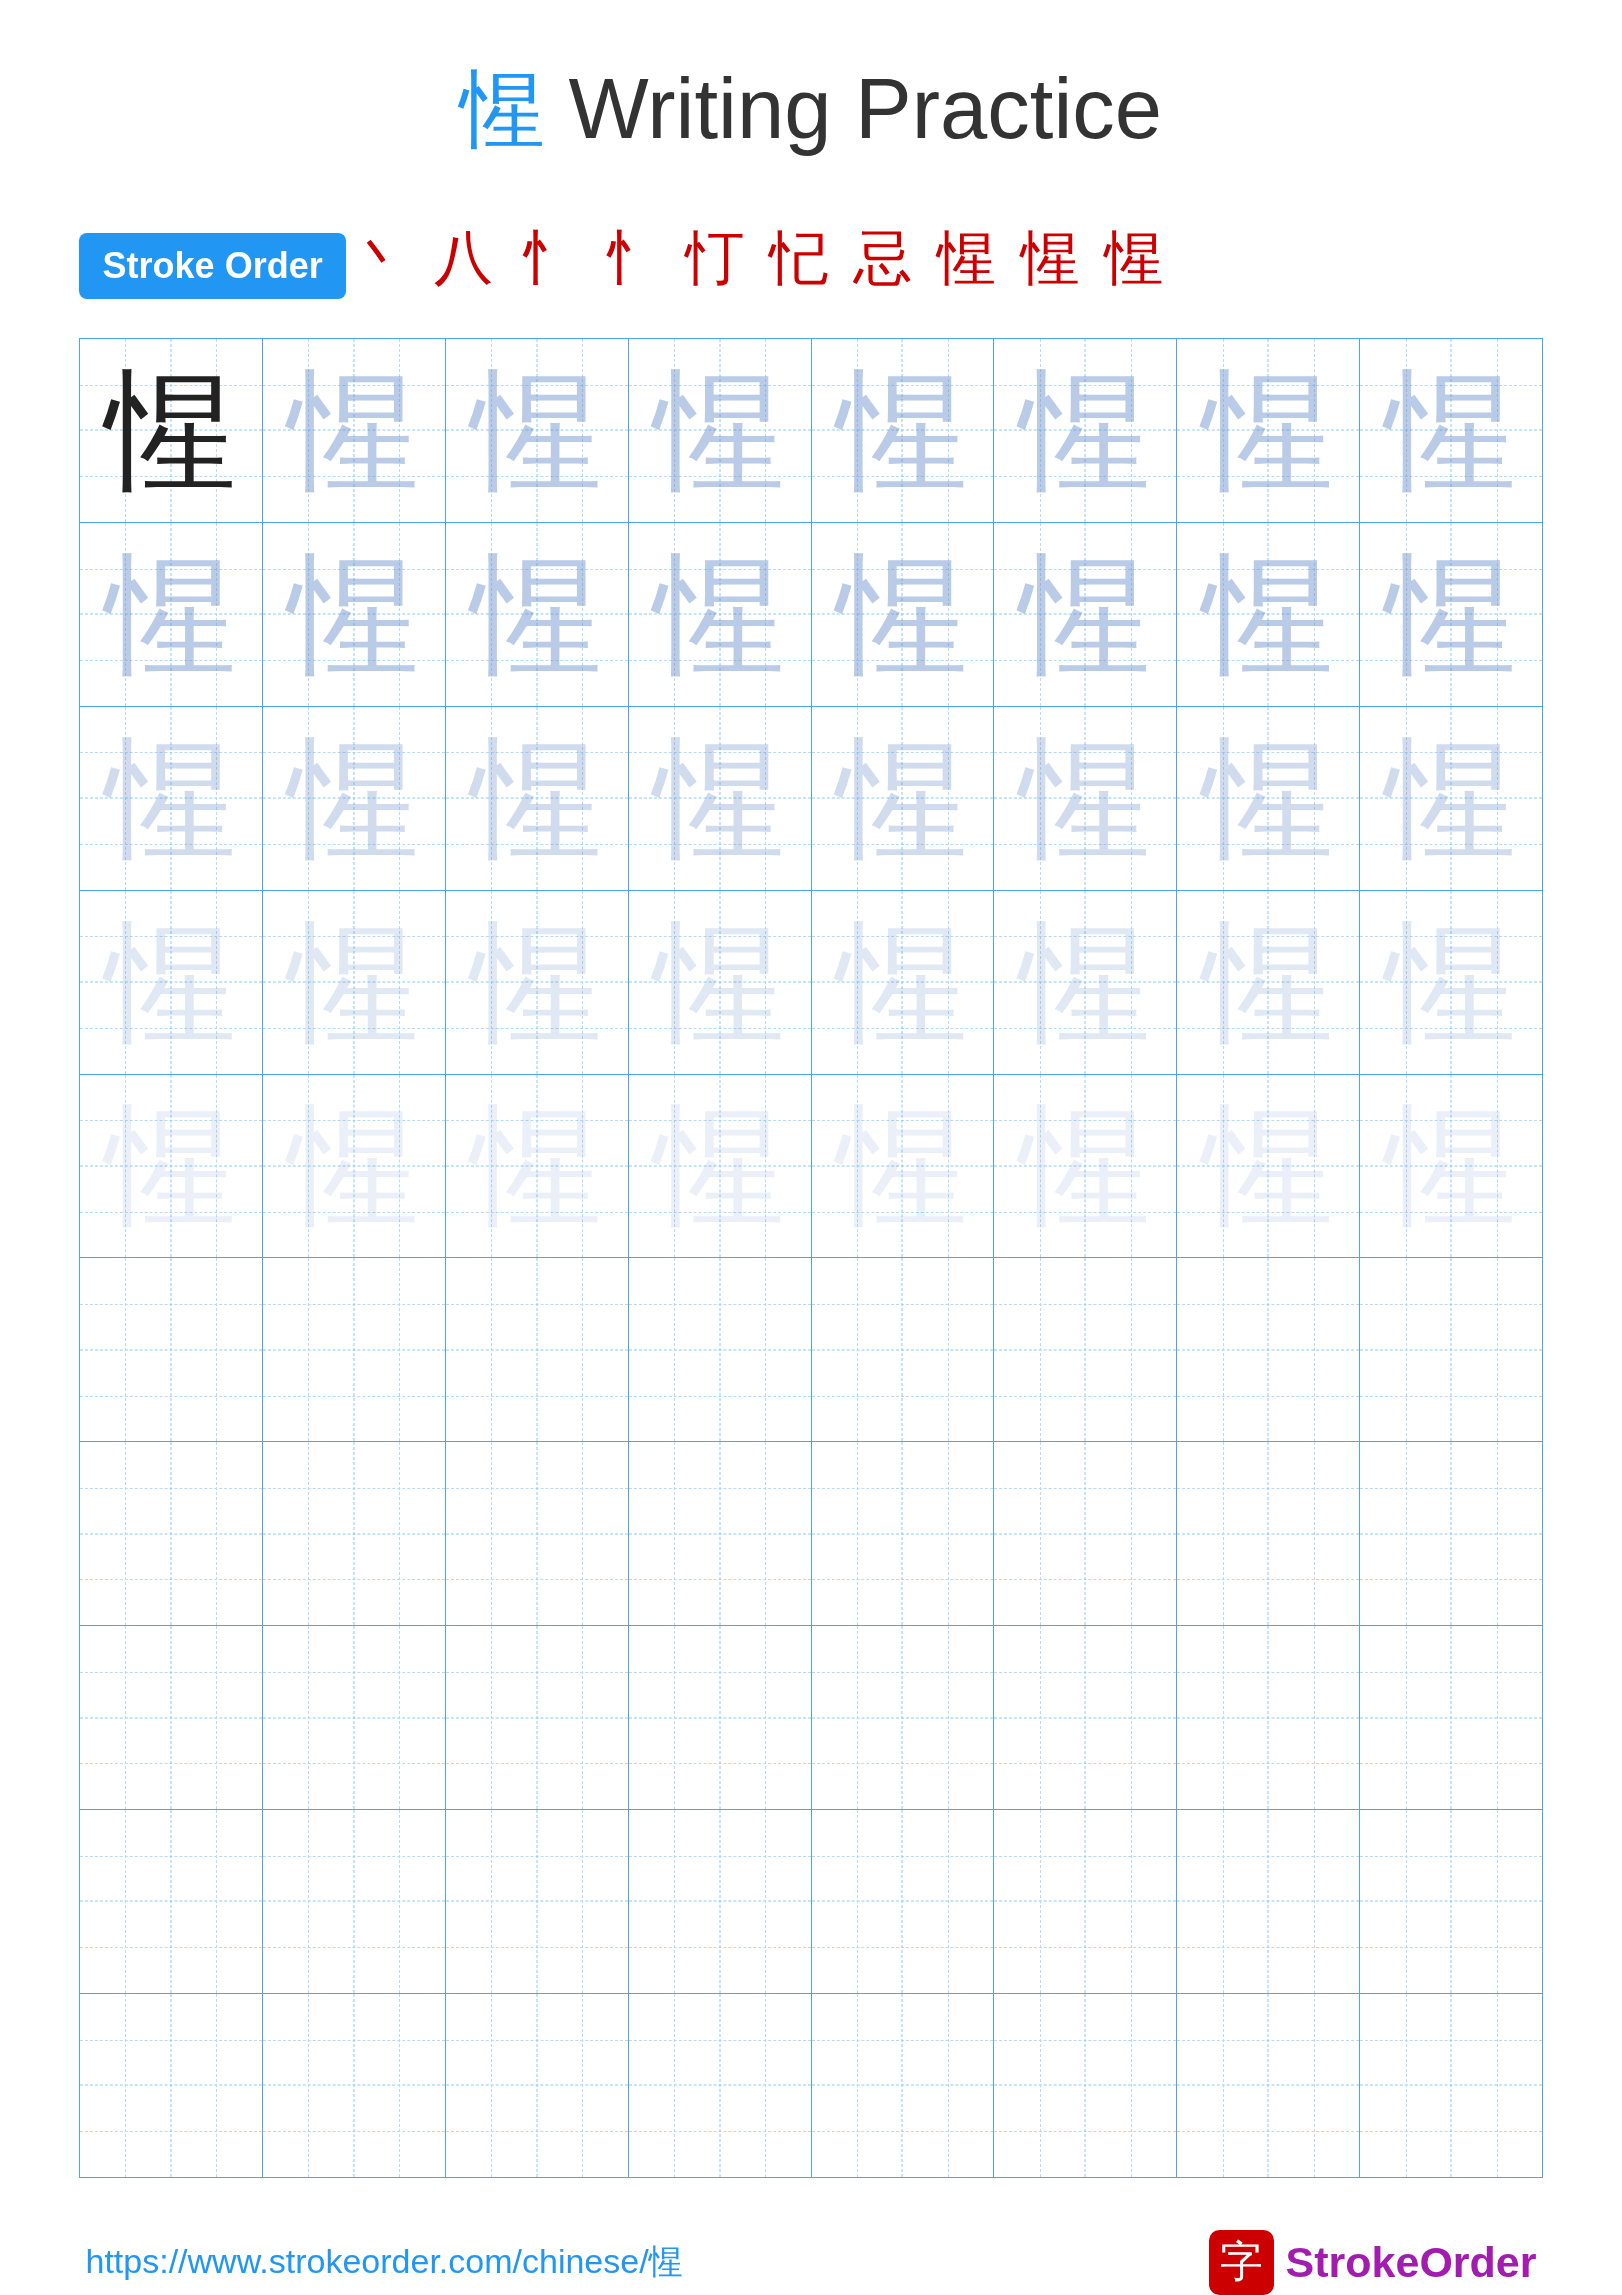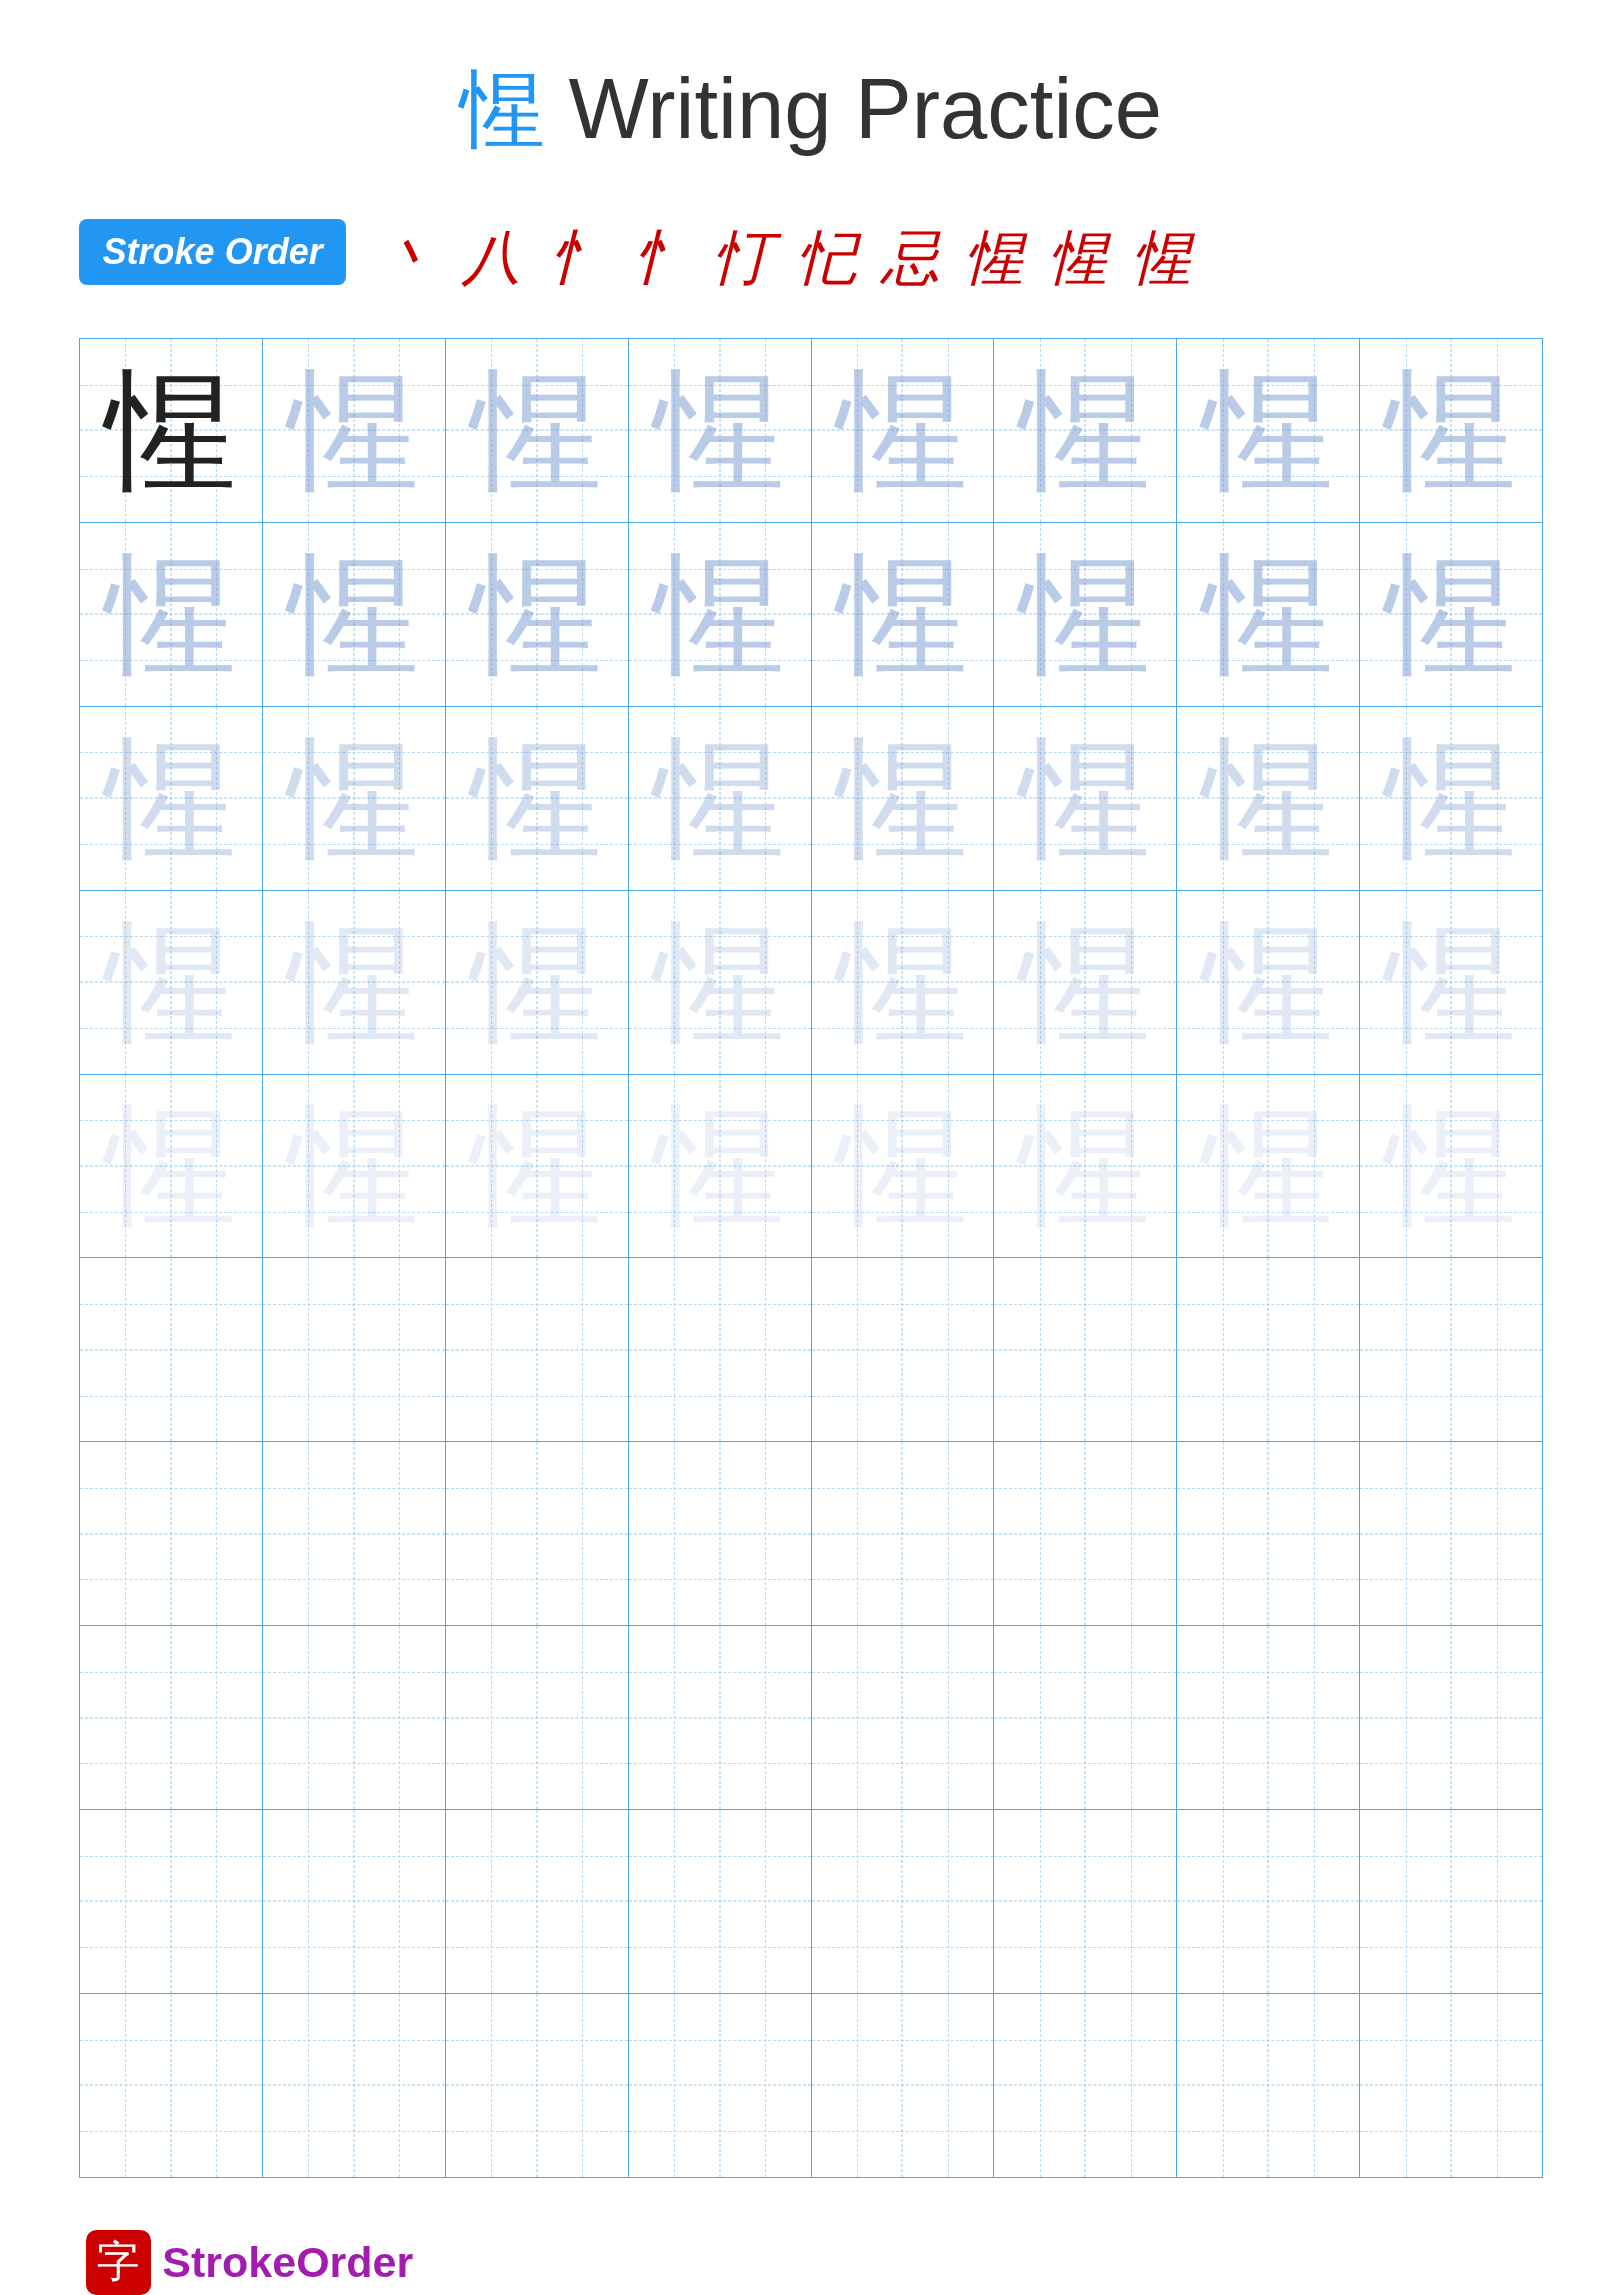--- a/index.html
+++ b/index.html
@@ -30,24 +30,23 @@
       font-family: Arial, sans-serif;
     }
 
     .title-char {
       color: #2196F3;
       font-family: serif;
     }
 
     .stroke-order-row {
       display: flex;
-      align-items: flex-start;
+      align-items: flex-end;
       margin-bottom: 39px;
-      gap: 32px;
-      font-style: italic;
+      gap: 4px;
     }
 
     .stroke-order-badge {
       background: #2196F3;
       color: #fff;
       font-size: 36px;
       font-weight: bold;
       padding: 11.8px 23.6px;
       border-radius: 7.9px;
       font-family: Arial, sans-serif;
@@ -948,20 +947,21 @@
             <div class="cell-hline-top"></div>
             <div class="cell-hline-bottom"></div>
             <div class="cell-vline-left"></div>
             <div class="cell-vline-right"></div>
           </div>
         </div>
       </div>
     </div>
 
   <div class="footer">
+    <div class="footer-url">https://www.strokeorder.com/chinese/惺</div>
     <div class="footer-logo">
       <div class="footer-logo-icon">字</div>
       <div class="footer-logo-text">StrokeOrder</div>
     </div>
   </div>
 
 </div>
 
 
 </body></html>

